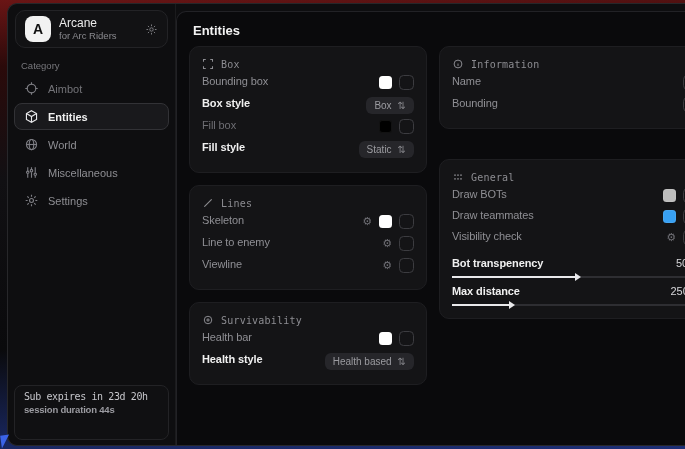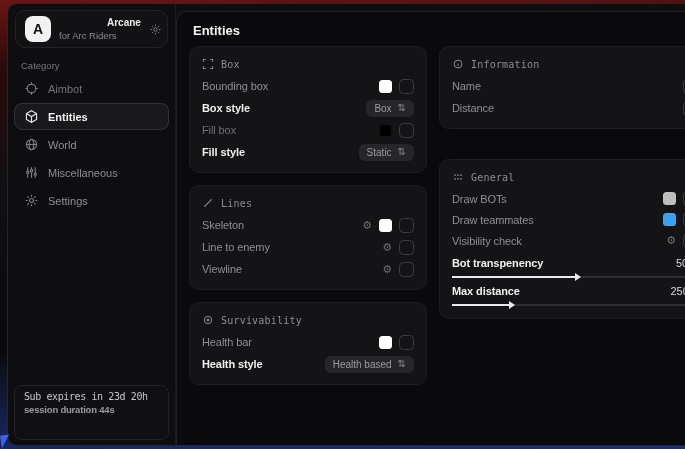--- a/index.html
+++ b/index.html
@@ -11,21 +11,21 @@
        border-top:13px solid #3b63e8;border-right:9px solid transparent;transform:rotate(-8deg);}
   .window{position:absolute;left:7px;top:3px;right:0;bottom:3px;background:#0e0e10;
        border:1px solid #27272a;border-right:none;border-radius:10px 0 0 10px;display:flex;}
 
   
   .sidebar{width:167px;flex:none;position:relative;border-right:1px solid #1b1b1d;border-radius:10px 0 0 10px;}
   .brand{position:absolute;left:7px;top:6px;right:7px;height:38px;border:1px solid #232326;
        border-radius:10px;display:flex;align-items:center;padding:0 9px;gap:8px;background:#121214;box-sizing:border-box;}
   .avatar{width:26px;height:26px;border-radius:8px;background:#f2f2f2;color:#111;font-weight:bold;
        font-size:14px;display:flex;align-items:center;justify-content:center;flex:none;}
-  .brand-name{font-size:10px;font-weight:bold;color:#ececec;line-height:12px;margin-left:48px;}
+  .brand-name{font-size:12px;font-weight:normal;color:#ececec;line-height:12px;}
   .brand-sub{font-size:9.5px;color:#8b8b90;line-height:11px;margin-top:1px;}
   .brand-gear{margin-left:auto;color:#7c7c82;display:flex;}
   .category{position:absolute;left:13px;top:56px;font-size:9.5px;color:#77777c;}
   .nav{position:absolute;left:6px;right:6px;top:71px;}
   .nav-item{height:27px;display:flex;align-items:center;gap:9px;padding:0 9px;border-radius:8px;
        color:#8e8e93;font-size:11px;border:1px solid transparent;margin-bottom:1px;box-sizing:border-box;}
   .nav-item .nicon{display:flex;color:#7e7e84;}
   .nav-item.active{background:#19191c;border-color:#323236;color:#f0f0f0;font-weight:bold;}
   .nav-item.active .nicon{color:#e8e8ea;}
   .nav-item.dim{color:#737378;}
@@ -38,21 +38,21 @@
   .main{flex:1;position:relative;background:#0a0a0c;border:1px solid #222226;border-right:none;
        border-bottom:none;border-radius:10px 0 0 0;margin-top:7px;}
   .main-title{position:absolute;left:16px;top:11px;font-size:13px;font-weight:bold;color:#f2f2f2;}
   .cols{position:absolute;left:12px;top:34px;display:flex;gap:12px;}
   .col{display:flex;flex-direction:column;}
   .col.left{width:238px;gap:12px;}
   .col.right{width:272px;gap:30px;}
   .card{background:#141416;border:1px solid #1e1e21;border-radius:10px;padding:8px 12px 9px;box-sizing:border-box;}
   .card-head{display:flex;align-items:center;gap:7px;color:#8d8d92;height:18px;margin-bottom:2px;
        font-family:"DejaVu Sans Mono",monospace;font-size:10px;letter-spacing:0.2px;}
-  .row{height:22px;display:flex;align-items:center;}
+  .row{height:22px;display:flex;align-items:flex-start;}
   .row-label{font-size:11px;color:#8f8f94;letter-spacing:-0.1px;}
   .row-label.strong{color:#f0f0f0;font-weight:bold;}
   .row-label.dim{color:#6e6e73;}
   .controls{margin-left:auto;display:flex;align-items:center;gap:7px;}
   .checkbox{width:13px;height:13px;border:1.5px solid #3c3c40;border-radius:4.5px;box-sizing:content-box;}
   .swatch{width:13px;height:13px;border-radius:3.5px;box-shadow:inset 0 0 0 1px rgba(255,255,255,0.07);}
   .mini-gear{color:#6f6f75;font-size:11px;line-height:11px;font-family:"DejaVu Sans",sans-serif;}
   .select{display:flex;align-items:center;gap:6px;background:#26262a;border-radius:6px;
        padding:3px 8px;font-size:10px;color:#9b9ba0;}
   .select-icon{font-size:10px;line-height:10px;color:#85858a;font-family:"DejaVu Sans",sans-serif;}
@@ -272,21 +272,21 @@
             </span>
             <span>Information</span>
           </div>
           <div class="row">
             <span class="row-label">Name</span>
             <span class="controls">
               <span class="checkbox"></span>
             </span>
           </div>
           <div class="row">
-            <span class="row-label">Distance</span>
+            <span class="row-label">Bounding</span>
             <span class="controls">
               <span class="checkbox"></span>
             </span>
           </div>
         </div>
 
         <div class="card">
           <div class="card-head">
             <span>
               <svg width="12" height="12" viewBox="0 0 16 16" fill="currentColor">

